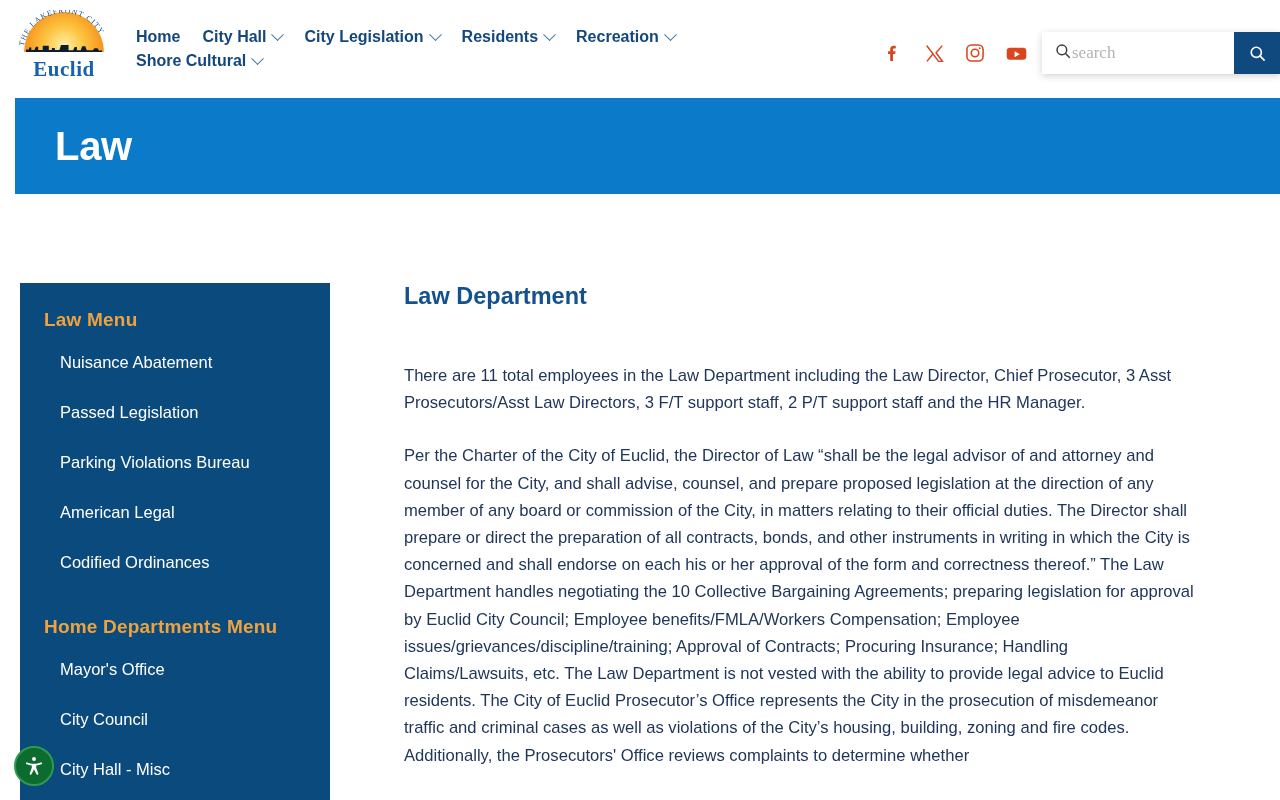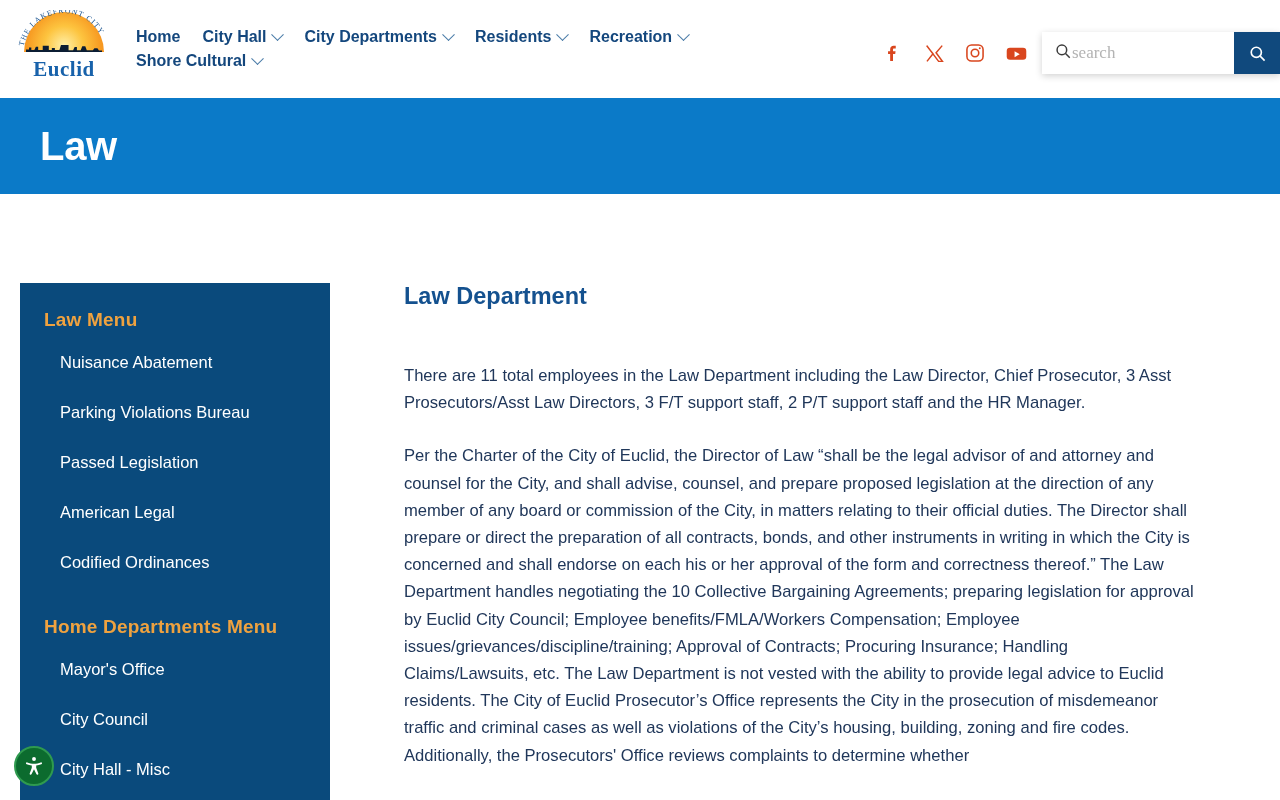--- a/index.html
+++ b/index.html
@@ -165,20 +165,21 @@
     cursor: pointer;
   }
 
   
   .banner {
     height: 96px;
     background: #0b7ac8;
     display: flex;
     align-items: center;
     padding-left: 40px;
+    margin-left: 15px;
   }
   .banner h1 {
     color: #ffffff;
     font-size: 40px;
     font-weight: bold;
     letter-spacing: -0.3px;
   }
 
   
   .content {
@@ -275,21 +276,21 @@
   <div class="nav">
     <div class="nav-row" id="nav-row">
         <div class="nav-item">
           <span>Home</span>
         </div>
         <div class="nav-item">
           <span>City Hall</span>
           <span class="chev"></span>
         </div>
         <div class="nav-item">
-          <span>City Departments</span>
+          <span>City Legislation</span>
           <span class="chev"></span>
         </div>
         <div class="nav-item">
           <span>Residents</span>
           <span class="chev"></span>
         </div>
         <div class="nav-item">
           <span>Recreation</span>
           <span class="chev"></span>
         </div>
@@ -349,22 +350,22 @@
 
 <div class="banner">
   <h1>Law</h1>
 </div>
 
 <div class="content">
 
   <div class="sidebar" id="sidebar">
       <div class="side-heading">Law Menu</div>
       <a class="side-link">Nuisance Abatement</a>
+      <a class="side-link">Passed Legislation</a>
       <a class="side-link">Parking Violations Bureau</a>
-      <a class="side-link">Passed Legislation</a>
       <a class="side-link">American Legal</a>
       <a class="side-link">Codified Ordinances</a>
       <div class="side-heading second">Home Departments Menu</div>
       <a class="side-link">Mayor's Office</a>
       <a class="side-link">City Council</a>
       <a class="side-link">City Hall - Misc</a>
     </div>
 
   <div class="main">
     <h2>Law Department</h2>

